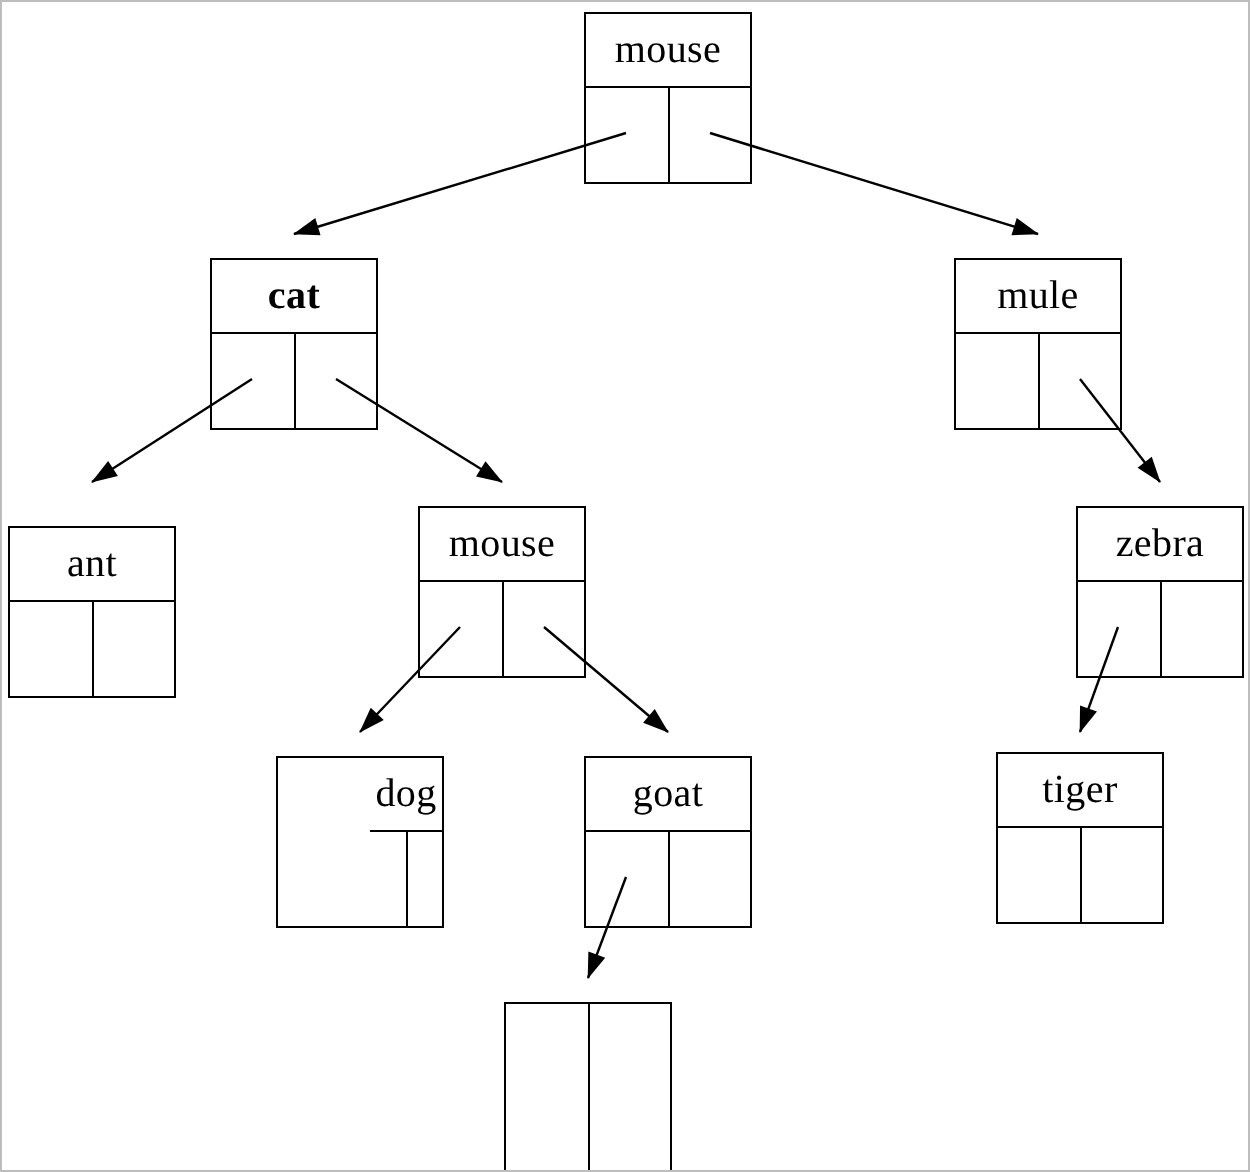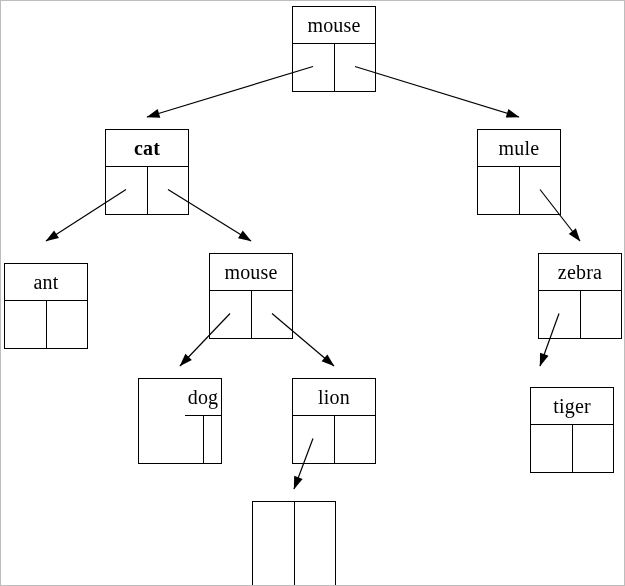--- a/index.html
+++ b/index.html
@@ -124,27 +124,27 @@
       </div>
     </div>
     <div class="node" style="left: 137px; top: 377px; padding-left: 46px;">
       <div class="label">dog</div>
       <div class="cells">
         <div class="cell"></div>
         <div class="cell right"></div>
       </div>
     </div>
     <div class="node" style="left: 291px; top: 377px;">
-      <div class="label">lion</div>
+      <div class="label">goat</div>
       <div class="cells">
         <div class="cell"></div>
         <div class="cell right"></div>
       </div>
     </div>
-    <div class="node" style="left: 497px; top: 386px; margin-left: 32px;">
+    <div class="node" style="left: 497px; top: 375px;">
       <div class="label">tiger</div>
       <div class="cells">
         <div class="cell"></div>
         <div class="cell right"></div>
       </div>
     </div>
     <div class="node" style="left: 251px; top: 500px;">
       <div class="cells">
         <div class="cell"></div>
         <div class="cell right"></div>

